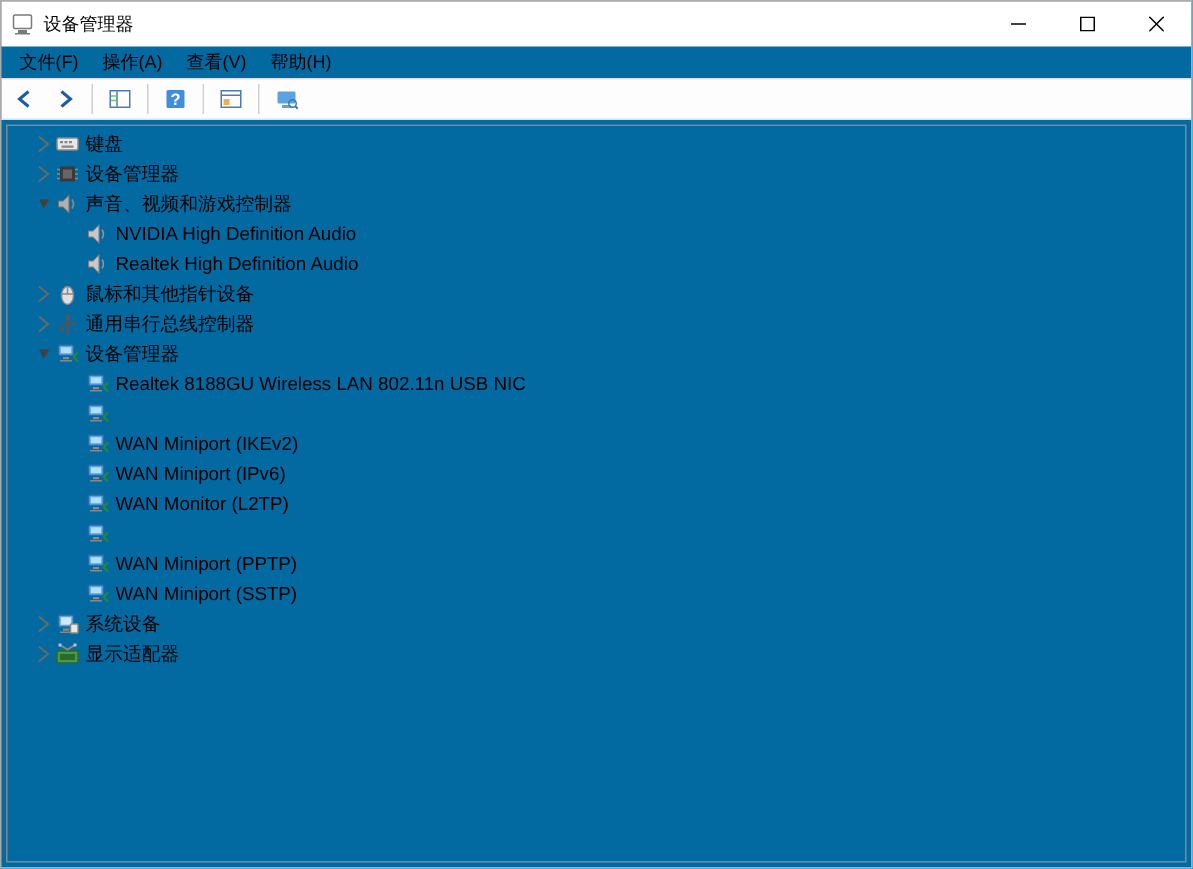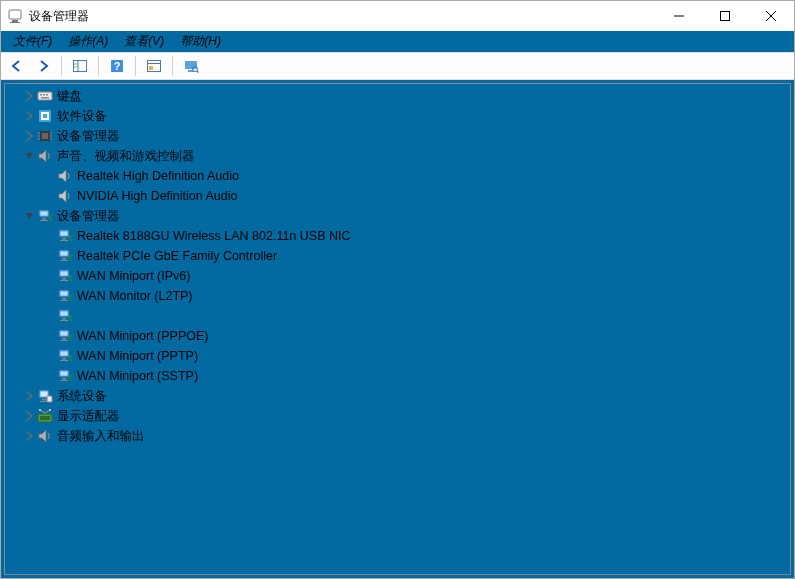--- a/index.html
+++ b/index.html
@@ -3,21 +3,21 @@
 <meta charset="utf-8">
 <style>
   * { box-sizing: border-box; margin: 0; padding: 0; }
   html, body { width: 795px; height: 579px; font-family: "Microsoft YaHei", "Segoe UI", sans-serif; font-size: 12px; background: #fff; overflow: hidden; }
   .window { width: 795px; height: 579px; border: 1px solid #aaa; display: flex; flex-direction: column; background: #0369a1; }
   .titlebar { height: 30px; display: flex; align-items: center; padding: 0 0 0 6px; background: #fff; }
   .titlebar .app-icon { width: 16px; height: 16px; margin-right: 6px; }
   .titlebar .title { flex: 1; font-size: 12px; color: #000; }
   .winbtns { display: flex; height: 30px; }
   .winbtn { width: 46px; height: 30px; display: flex; align-items: center; justify-content: center; }
-  .menubar { height: 21px; display: flex; align-items: center; padding: 0 4px; font-size: 12px; font-style: italic; }
+  .menubar { height: 21px; display: flex; align-items: center; padding: 0 4px; font-size: 12px; }
   .menuitem { padding: 2px 8px; color: #000; }
   .toolbar { height: 28px; border-top: 1px solid #e0e0e0; border-bottom: 1px solid #e0e0e0; display: flex; align-items: center; padding: 0 4px; background: #fdfdfd; gap: 2px; }
   .tbtn { width: 24px; height: 22px; display: flex; align-items: center; justify-content: center; }
   .tsep { width: 1px; height: 20px; background: #d0d0d0; margin: 0 4px; }
   .content-wrap { flex: 1; position: relative; border: 1px solid #828790; margin: 3px; overflow: hidden; }
   .tree { position: absolute; inset: 0; overflow-y: scroll; padding: 2px 0; }
   .row { display: flex; align-items: center; height: 20px; white-space: nowrap; }
   .expander { width: 14px; height: 14px; display: flex; align-items: center; justify-content: center; cursor: pointer; flex-shrink: 0; }
   .exp-spacer { width: 14px; flex-shrink: 0; }
   .indent { display: inline-block; flex-shrink: 0; }
@@ -131,32 +131,20 @@
           <span class="node-label">键盘</span>
         </div>
         <div class="row">
           <span class="indent" style="width: 18px;"></span>
           <span class="expander">
             <svg width="14" height="14" viewBox="0 0 14 14">
               <use href="#icon-expander-closed"></use>
             </svg>
           </span>
           <span class="node-icon"><svg width="16" height="16" viewBox="0 0 16 16">
-              <use href="#icon-software"></use>
-            </svg></span>
-          <span class="node-label">软件设备</span>
-        </div>
-        <div class="row">
-          <span class="indent" style="width: 18px;"></span>
-          <span class="expander">
-            <svg width="14" height="14" viewBox="0 0 14 14">
-              <use href="#icon-expander-closed"></use>
-            </svg>
-          </span>
-          <span class="node-icon"><svg width="16" height="16" viewBox="0 0 16 16">
               <use href="#icon-component"></use>
             </svg></span>
           <span class="node-label">设备管理器</span>
         </div>
         <div class="row">
           <span class="indent" style="width: 18px;"></span>
           <span class="expander">
             <svg width="14" height="14" viewBox="0 0 14 14">
               <use href="#icon-expander-open"></use>
             </svg>
@@ -165,29 +153,53 @@
               <use href="#icon-audio"></use>
             </svg></span>
           <span class="node-label">声音、视频和游戏控制器</span>
         </div>
         <div class="row">
           <span class="indent" style="width: 38px;"></span>
           <span class="exp-spacer"></span>
           <span class="node-icon"><svg width="16" height="16" viewBox="0 0 16 16">
               <use href="#icon-speaker"></use>
             </svg></span>
+          <span class="node-label">NVIDIA High Definition Audio</span>
+        </div>
+        <div class="row">
+          <span class="indent" style="width: 38px;"></span>
+          <span class="exp-spacer"></span>
+          <span class="node-icon"><svg width="16" height="16" viewBox="0 0 16 16">
+              <use href="#icon-speaker"></use>
+            </svg></span>
           <span class="node-label">Realtek High Definition Audio</span>
         </div>
         <div class="row">
-          <span class="indent" style="width: 38px;"></span>
-          <span class="exp-spacer"></span>
-          <span class="node-icon"><svg width="16" height="16" viewBox="0 0 16 16">
-              <use href="#icon-speaker"></use>
-            </svg></span>
-          <span class="node-label">NVIDIA High Definition Audio</span>
+          <span class="indent" style="width: 18px;"></span>
+          <span class="expander">
+            <svg width="14" height="14" viewBox="0 0 14 14">
+              <use href="#icon-expander-closed"></use>
+            </svg>
+          </span>
+          <span class="node-icon"><svg width="16" height="16" viewBox="0 0 16 16">
+              <use href="#icon-mouse"></use>
+            </svg></span>
+          <span class="node-label">鼠标和其他指针设备</span>
+        </div>
+        <div class="row">
+          <span class="indent" style="width: 18px;"></span>
+          <span class="expander">
+            <svg width="14" height="14" viewBox="0 0 14 14">
+              <use href="#icon-expander-closed"></use>
+            </svg>
+          </span>
+          <span class="node-icon"><svg width="16" height="16" viewBox="0 0 16 16">
+              <use href="#icon-usb"></use>
+            </svg></span>
+          <span class="node-label">通用串行总线控制器</span>
         </div>
         <div class="row">
           <span class="indent" style="width: 18px;"></span>
           <span class="expander">
             <svg width="14" height="14" viewBox="0 0 14 14">
               <use href="#icon-expander-open"></use>
             </svg>
           </span>
           <span class="node-icon"><svg width="16" height="16" viewBox="0 0 16 16">
               <use href="#icon-network"></use>
@@ -201,21 +213,28 @@
               <use href="#icon-network"></use>
             </svg></span>
           <span class="node-label">Realtek 8188GU Wireless LAN 802.11n USB NIC</span>
         </div>
         <div class="row">
           <span class="indent" style="width: 38px;"></span>
           <span class="exp-spacer"></span>
           <span class="node-icon"><svg width="16" height="16" viewBox="0 0 16 16">
               <use href="#icon-network"></use>
             </svg></span>
-          <span class="node-label">Realtek PCIe GbE Family Controller</span>
+        </div>
+        <div class="row">
+          <span class="indent" style="width: 38px;"></span>
+          <span class="exp-spacer"></span>
+          <span class="node-icon"><svg width="16" height="16" viewBox="0 0 16 16">
+              <use href="#icon-network"></use>
+            </svg></span>
+          <span class="node-label">WAN Miniport (IKEv2)</span>
         </div>
         <div class="row">
           <span class="indent" style="width: 38px;"></span>
           <span class="exp-spacer"></span>
           <span class="node-icon"><svg width="16" height="16" viewBox="0 0 16 16">
               <use href="#icon-network"></use>
             </svg></span>
           <span class="node-label">WAN Miniport (IPv6)</span>
         </div>
         <div class="row">
@@ -232,28 +251,20 @@
           <span class="node-icon"><svg width="16" height="16" viewBox="0 0 16 16">
               <use href="#icon-network"></use>
             </svg></span>
         </div>
         <div class="row">
           <span class="indent" style="width: 38px;"></span>
           <span class="exp-spacer"></span>
           <span class="node-icon"><svg width="16" height="16" viewBox="0 0 16 16">
               <use href="#icon-network"></use>
             </svg></span>
-          <span class="node-label">WAN Miniport (PPPOE)</span>
-        </div>
-        <div class="row">
-          <span class="indent" style="width: 38px;"></span>
-          <span class="exp-spacer"></span>
-          <span class="node-icon"><svg width="16" height="16" viewBox="0 0 16 16">
-              <use href="#icon-network"></use>
-            </svg></span>
           <span class="node-label">WAN Miniport (PPTP)</span>
         </div>
         <div class="row">
           <span class="indent" style="width: 38px;"></span>
           <span class="exp-spacer"></span>
           <span class="node-icon"><svg width="16" height="16" viewBox="0 0 16 16">
               <use href="#icon-network"></use>
             </svg></span>
           <span class="node-label">WAN Miniport (SSTP)</span>
         </div>
@@ -273,32 +284,20 @@
           <span class="indent" style="width: 18px;"></span>
           <span class="expander">
             <svg width="14" height="14" viewBox="0 0 14 14">
               <use href="#icon-expander-closed"></use>
             </svg>
           </span>
           <span class="node-icon"><svg width="16" height="16" viewBox="0 0 16 16">
               <use href="#icon-display"></use>
             </svg></span>
           <span class="node-label">显示适配器</span>
-        </div>
-        <div class="row">
-          <span class="indent" style="width: 18px;"></span>
-          <span class="expander">
-            <svg width="14" height="14" viewBox="0 0 14 14">
-              <use href="#icon-expander-closed"></use>
-            </svg>
-          </span>
-          <span class="node-icon"><svg width="16" height="16" viewBox="0 0 16 16">
-              <use href="#icon-audio-io"></use>
-            </svg></span>
-          <span class="node-label">音频输入和输出</span>
         </div>
       </div>
   </div>
 </div>
 
 <svg width="0" height="0" style="position:absolute">
   <defs>
     <g id="icon-expander-closed">
         <path d="M3 2 L9 7 L3 12" fill="none" stroke="#6a6a6a" stroke-width="1.3"></path>
       </g>

